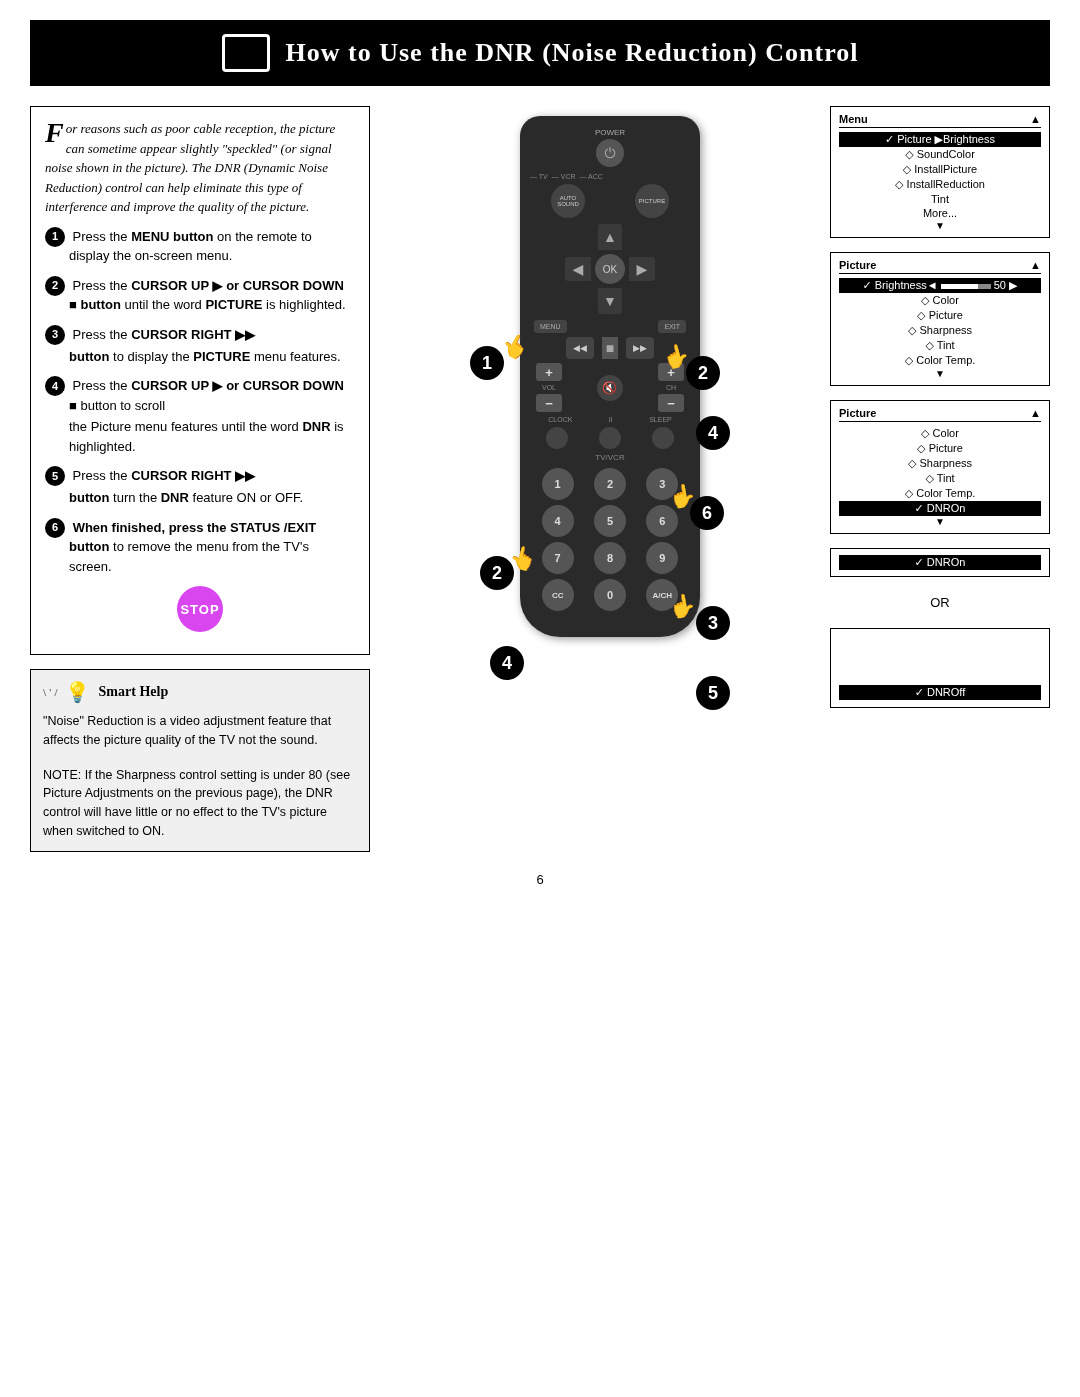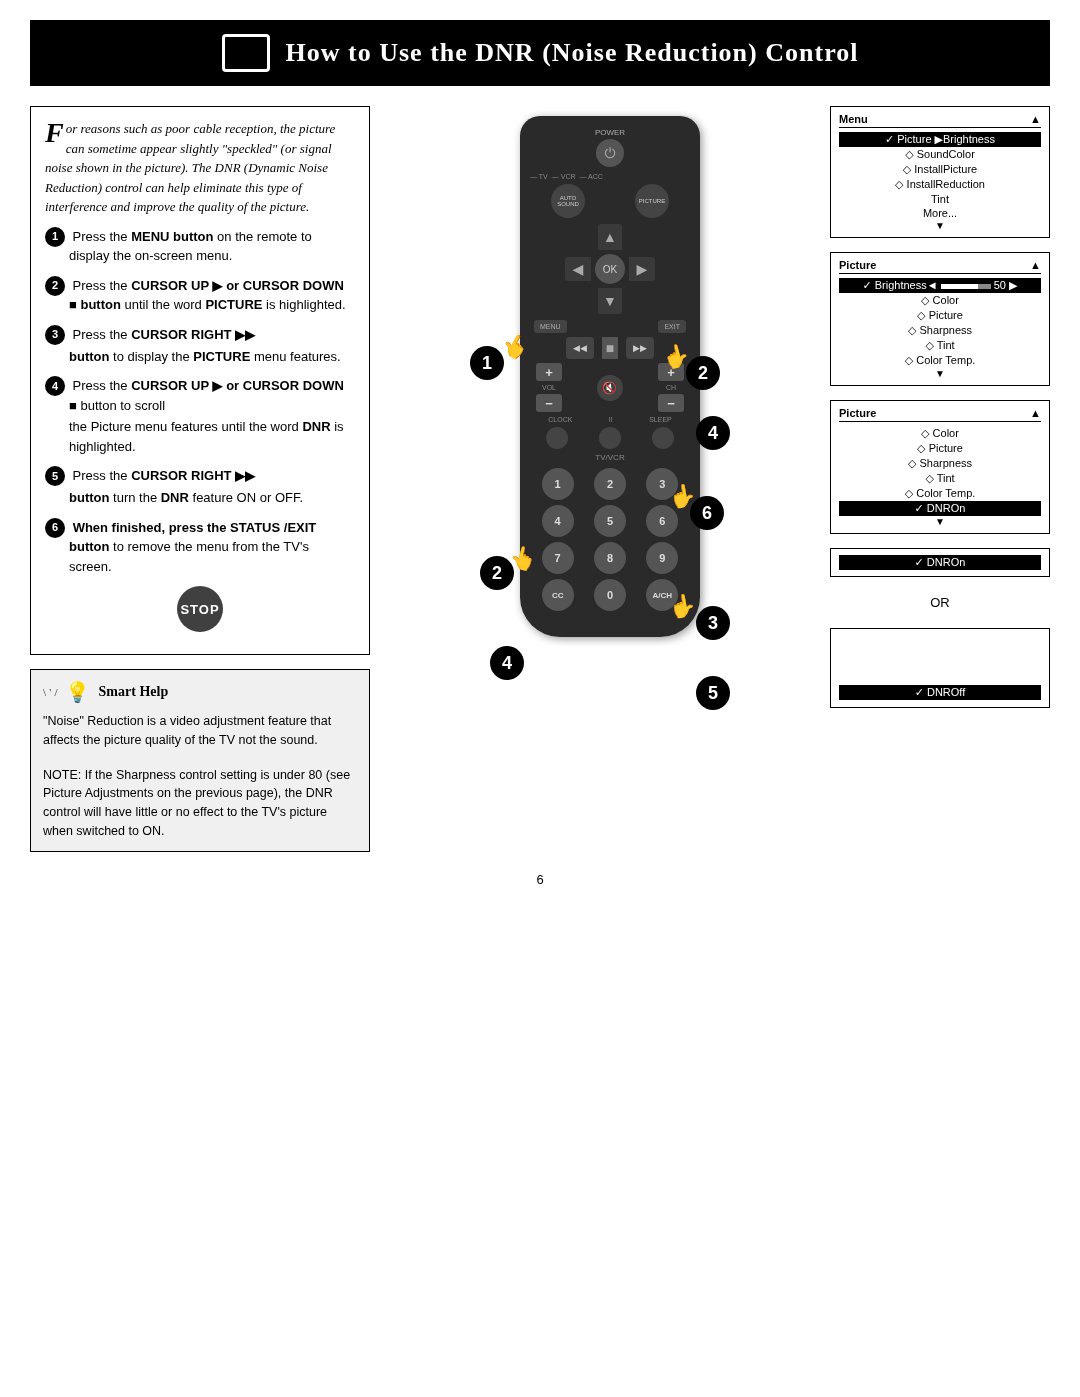--- a/index.html
+++ b/index.html
@@ -124,21 +124,21 @@
     }
 
     .stop-badge {
       display: flex;
       justify-content: center;
       margin: 10px 0;
     }
     .stop-circle {
       width: 46px;
       height: 46px;
-      background: #404040;
+      background: #d946ef;
       border-radius: 50%;
       display: flex;
       align-items: center;
       justify-content: center;
       color: #fff;
       font-weight: bold;
       font-size: 13px;
       letter-spacing: 1px;
     }
 

